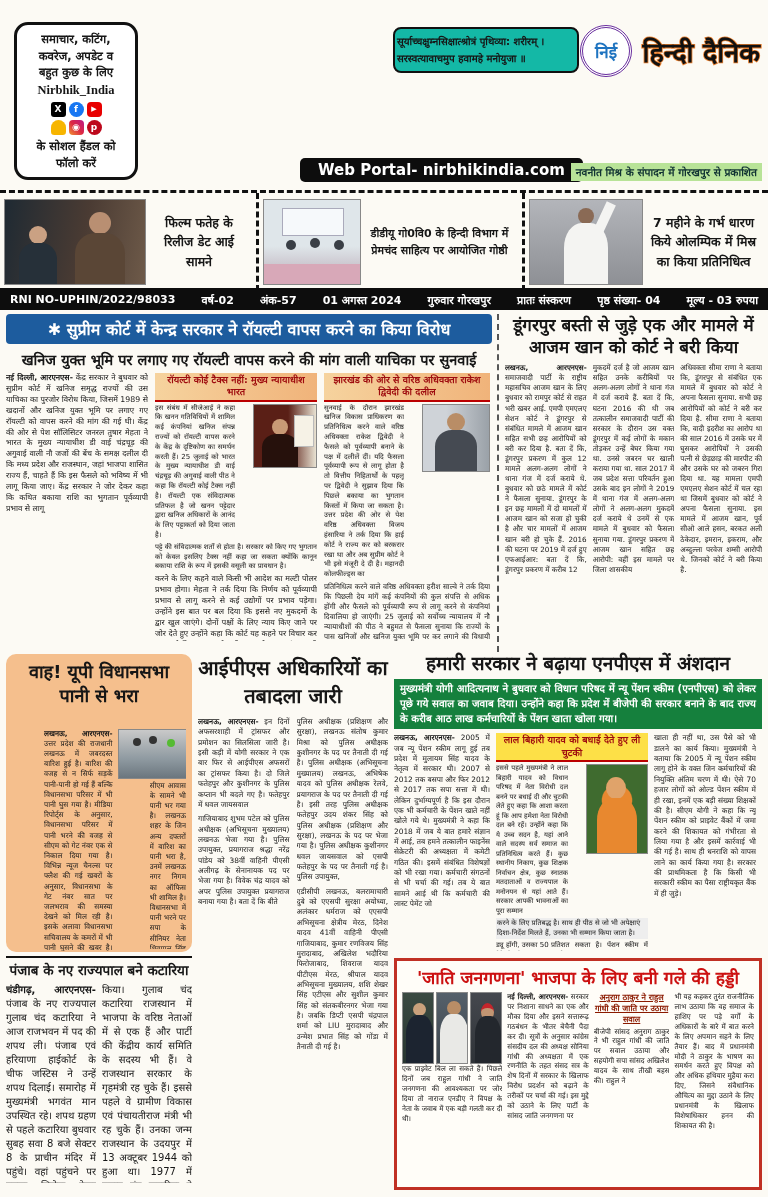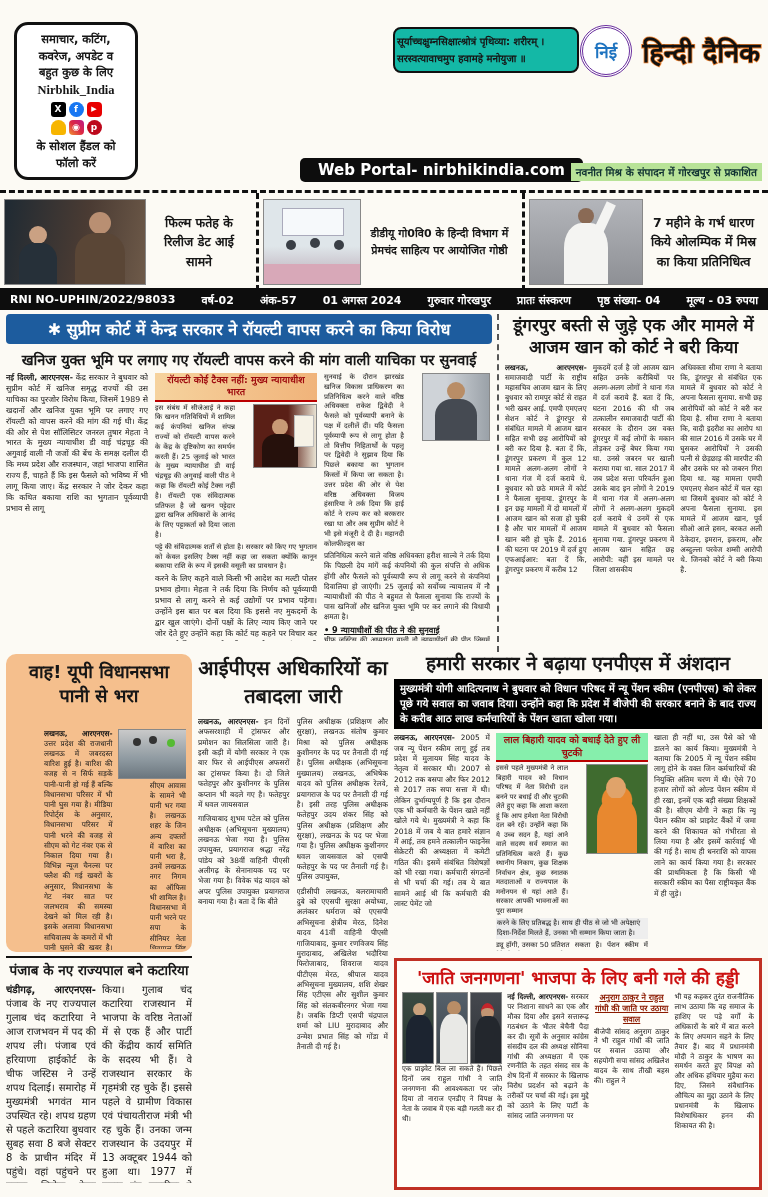--- a/index.html
+++ b/index.html
@@ -105,21 +105,21 @@
   #flph .h2{left:30px;top:6px;width:8px;height:8px;background:#333;}
   #flph .h3{left:48px;top:9px;width:8px;height:8px;background:#5b3;}
   
   .ips{position:absolute;left:198px;top:654px;width:190px;height:538px;}
   .ips h2{margin:0 0 4px;font-size:20px;line-height:1.4;text-align:center;font-weight:800;}
   .ips-text{column-count:2;column-gap:7px;height:474px;overflow:hidden;margin-top:7px;}
   .ips-text .bt{font-size:7.4px;margin-bottom:4px;}
   
   .nps{position:absolute;left:394px;top:650px;width:368px;height:306px;}
   .nps h2{margin:0 0 3px;font-size:19px;text-align:center;font-weight:800;white-space:nowrap;overflow:hidden;}
-  .nps-box{background:#000000;color:#fff;font-weight:bold;font-size:10.2px;line-height:1.45;
+  .nps-box{background:#15803d;color:#fff;font-weight:bold;font-size:10.2px;line-height:1.45;
     padding:3px 6px;text-align:justify;margin-bottom:4px;}
   .nps-cols{display:flex;gap:6px;height:218px;}
   .nps-c1{width:96px;}.nps-cm{width:152px;}.nps-c3{width:102px;}
   .nps .bt{font-size:7.4px;}
   .nps-cap{font-size:7px;line-height:1.35;background:#eee;padding:1px;}
   #ygph{width:60px;height:88px;background:radial-gradient(circle at 50% 40%,#e8882f 0 24%,#3f6b2f 26%);}
   #ygph .h1{left:19px;top:12px;width:20px;height:22px;background:#e0a36a;}
   #ygph .b1{left:10px;top:33px;width:40px;height:55px;background:#e8882f;}
   
   .punjab{position:absolute;left:6px;top:956px;width:186px;height:236px;border-top:2.5px solid #111;padding-top:3px;}
@@ -245,20 +245,21 @@
           <div class="ph" id="cjiph">
             <i class="head h1"></i>
               <i class="torso b1"></i>
               <i class="bld"></i>
           </div>
         </div>
         <div class="bt" style="font-size:7px">पट्टे की संविदात्मक शर्तों से होता है। सरकार को किए गए भुगतान को केवल इसलिए टैक्स नहीं कहा जा सकता क्योंकि कानून बकाया राशि के रूप में इसकी वसूली का प्रावधान है।</div>
         <div class="bt" style="margin-top:2px">करने के लिए कहने वाले किसी भी आदेश का मल्टी पोलर प्रभाव होगा। मेहता ने तर्क दिया कि निर्णय को पूर्वव्यापी प्रभाव से लागू करने से कई उद्योगों पर प्रभाव पड़ेगा। उन्होंने इस बात पर बल दिया कि इससे नए मुकदमों के द्वार खुल जाएंगे। दोनों पक्षों के लिए न्याय किए जाने पर जोर देते हुए उन्होंने कहा कि कोर्ट यह कहने पर विचार कर सकता है कि सरकार पूर्वव्यापी प्रभाव से शुल्क मांग सकती है।</div>
       </div>
       <div class="col sc-c3">
+        <div class="red-title">झारखंड की ओर से वरिष्ठ अधिवक्ता राकेश द्विवेदी की दलील</div>
         <div class="boxrow">
           <div class="bt" style="flex:1;font-size:7px">सुनवाई के दौरान झारखंड खनिज विकास प्राधिकरण का प्रतिनिधित्व करने वाले वरिष्ठ अधिवक्ता राकेश द्विवेदी ने फैसले को पूर्वव्यापी बनाने के पक्ष में दलीलें दीं। यदि फैसला पूर्वव्यापी रूप से लागू होता है तो वित्तीय निहितार्थों के पहलू पर द्विवेदी ने सुझाव दिया कि पिछले बकाया का भुगतान किस्तों में किया जा सकता है। उत्तर प्रदेश की ओर से पेश वरिष्ठ अधिवक्ता विजय हंसारिया ने तर्क दिया कि हाई कोर्ट ने राज्य कर को बरकरार रखा था और अब सुप्रीम कोर्ट ने भी इसे मंजूरी दे दी है। महानदी कोलफील्ड्स का</div>
           <div class="ph" id="advph">
             <i class="head h1"></i>
               <i class="torso b1"></i>
           </div>
         </div>
         <div class="bt" style="font-size:7.2px">प्रतिनिधित्व करने वाले वरिष्ठ अधिवक्ता हरीश साल्वे ने तर्क दिया कि पिछली देय मांगें कई कंपनियों की कुल संपत्ति से अधिक होंगी और फैसले को पूर्वव्यापी रूप से लागू करने से कंपनियां दिवालिया हो जाएंगी। 25 जुलाई को सर्वोच्च न्यायालय में नौ न्यायाधीशों की पीठ ने बहुमत से फैसला सुनाया कि राज्यों के पास खनिजों और खनिज युक्त भूमि पर कर लगाने की विधायी क्षमता है।</div>
         <div class="bullet-head">•  9 न्यायाधीशों की पीठ ने की सुनवाई</div>
         <div class="bt" style="font-size:7px">चीफ जस्टिस की अध्यक्षता वाली नौ न्यायाधीशों की पीठ जिसमें जस्टिस हृषिकेश रॉय, जस्टिस अभय एस ओका, जस्टिस जेबी पारदीवाला, जस्टिस मनोज मिश्रा, जस्टिस बीवी नागरत्ना, न्यायमूर्ति उज्जल भुइयां, जस्टिस सतीश चंद्र शर्मा और न्यायमूर्ति ऑगस्टीन जॉर्ज मसीह शामिल हैं। पीठ ने इस मुद्दे पर अपना आदेश सुरक्षित रख लिया कि क्या 1989 से खदानों और खनिज युक्त भूमि पर केंद्र द्वारा लगाई गई रॉयल्टी राज्यों को वापस की जाएगी।</div>
@@ -311,21 +312,21 @@
 
   <section class="nps">
     <h2>हमारी सरकार ने बढ़ाया एनपीएस में अंशदान</h2>
     <div class="nps-box">मुख्यमंत्री योगी आदित्यनाथ ने बुधवार को विधान परिषद में न्यू पेंशन स्कीम (एनपीएस) को लेकर पूछे गये सवाल का जवाब दिया। उन्होंने कहा कि प्रदेश में बीजेपी की सरकार बनाने के बाद राज्य के करीब आठ लाख कर्मचारियों के पेंशन खाता खोला गया।</div>
     <div class="nps-cols">
       <div class="col nps-c1 bt">
         <span class="dl">लखनऊ, आरएनएस-</span>
         <span>2005 में जब न्यू पेंशन स्कीम लागू हुई तब प्रदेश में मुलायम सिंह यादव के नेतृत्व में सरकार थी। 2007 से 2012 तक बसपा और फिर 2012 से 2017 तक सपा सत्ता में थी। लेकिन दुर्भाग्यपूर्ण है कि इस दौरान एक भी कर्मचारी के पेंशन खाते नहीं खोले गये थे। मुख्यमंत्री ने कहा कि 2018 में जब ये बात हमारे संज्ञान में आई, तब हमने तत्कालीन फाइनेंस सेक्रेटरी की अध्यक्षता में कमेटी गठित की। इसमें संबंधित विशेषज्ञों को भी रखा गया। कर्मचारी संगठनों से भी चर्चा की गई। तब ये बात सामने आई थी कि कर्मचारी की लास्ट पेमेंट जो</span>
       </div>
       <div class="col nps-cm">
-        <div class="red-title" style="background:#86efac">लाल बिहारी यादव को बधाई देते हुए ली चुटकी</div>
+        <div class="red-title" style="background:#fde047">लाल बिहारी यादव को बधाई देते हुए ली चुटकी</div>
         <div class="boxrow">
           <div class="bt" style="flex:1;font-size:6.8px">इससे पहले मुख्यमंत्री ने लाल बिहारी यादव को विधान परिषद में नेता विरोधी दल बनने पर बधाई दी और चुटकी लेते हुए कहा कि आशा करता हूं कि आप हमेशा नेता विरोधी दल बने रहें। उन्होंने कहा कि ये उच्च सदन है, यहां आने वाले सदस्य सर्व समाज का प्रतिनिधित्व करते हैं। कुछ स्थानीय निकाय, कुछ शिक्षक निर्वाचन क्षेत्र, कुछ स्नातक मतदाताओं व राज्यपाल के मनोनयन से यहां आते हैं। सरकार आपकी भावनाओं का पूरा सम्मान</div>
           <div class="ph" id="ygph">
             <i class="head h1"></i>
               <i class="torso b1"></i>
           </div>
         </div>
         <div class="nps-cap">करने के लिए प्रतिबद्ध है। साथ ही पीठ से जो भी अपेक्षाएं दिशा-निर्देश मिलते हैं, उनका भी सम्मान किया जाता है।</div>
         <div style="display:flex;gap:5px;margin-top:2px">
           <div class="bt" style="flex:1;font-size:7px">ड्यू होंगी, उसका 50 प्रतिशत देने के लिए आवश्यक होगा कि सरकार अपना शेयर थोड़ा और बढ़ाए। आंकलन में पता लगा कि अगर सरकार और कर्मचारी समय से पैसा जमा करें। कर्मचारी किसी स्कीम से अपना पैसा जोड़ता है तो रिटायरमेंट के बाद करीब 60 प्रतिशत तक पैसा पेंशन के रूप में उसे प्राप्त हो</div>

